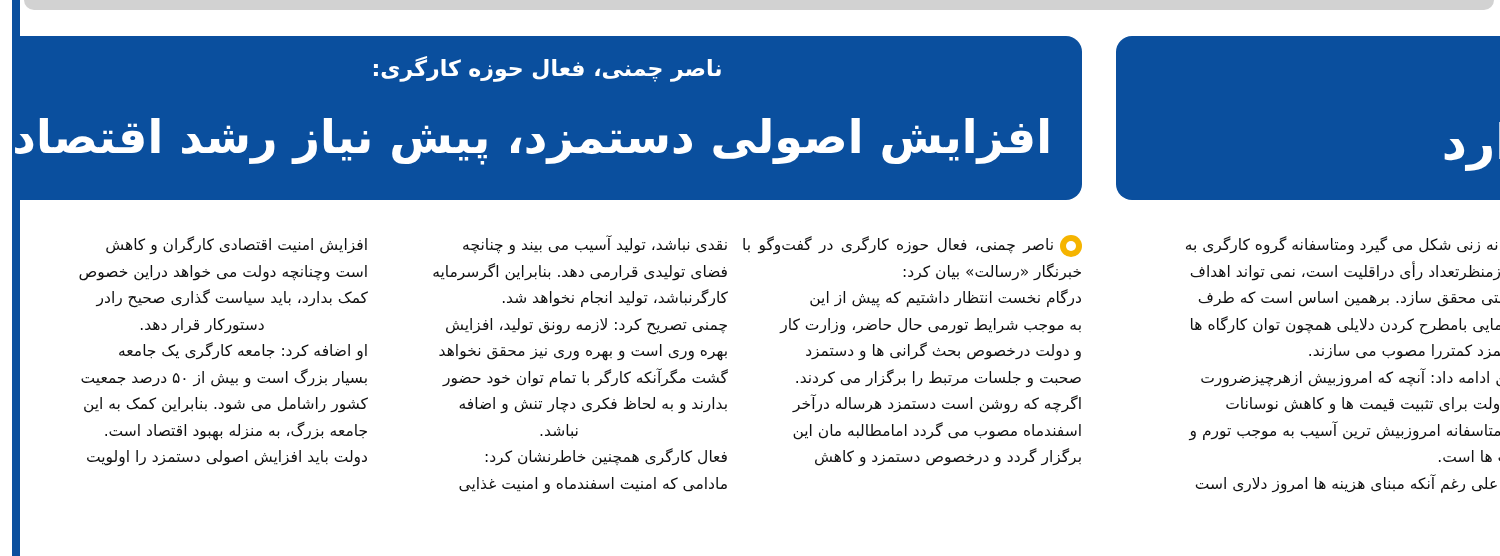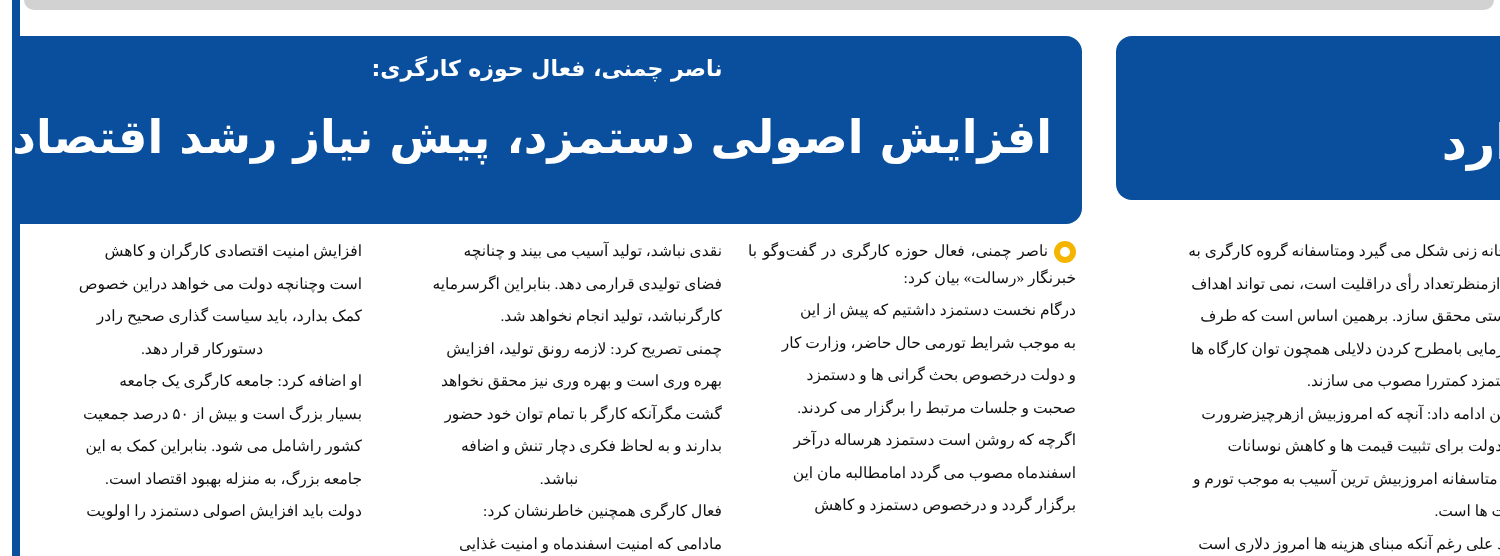--- a/index.html
+++ b/index.html
@@ -14,21 +14,21 @@
   }
   .top-strip {
     position: absolute; left: 24px; top: 0; width: 1470px; height: 10px;
     background: #d2d2d2; border-radius: 0 0 14px 14px;
   }
   .header-box {
     position: absolute; background: #0a4f9e; color: #fff;
     box-sizing: border-box; overflow: hidden;
   }
   .header-main {
-    left: 12px; top: 36px; width: 1070px; height: 188px;
+    left: 12px; top: 36px; width: 1070px; height: 164px;
     border-radius: 0 16px 16px 0;
   }
   .header-right {
     left: 1116px; top: 36px; width: 400px; height: 164px;
     border-radius: 16px 0 0 16px;
   }
   .kicker {
     position: absolute; top: 20px; left: 0; right: 0; text-align: center;
     font-size: 22px; font-weight: bold; direction: rtl;
   }
@@ -40,21 +40,21 @@
   .headline-right {
     position: absolute; top: 78px; right: 4px;
     font-size: 49px; font-weight: bold; direction: rtl;
     white-space: nowrap;
   }
   .col {
     position: absolute; top: 232px; height: 330px; overflow: hidden;
     direction: rtl; text-align: justify; text-align-last: right;
     font-size: 15.5px; line-height: 26.5px; color: #111;
   }
-  .col p { margin: 6px; font-family: Liberation Serif, serif; }
+  .col p { margin: 0; }
   .col1 { left: 36px; width: 332px; }
   .col2 { left: 390px; width: 338px; }
   .col3 { left: 742px; width: 340px; }
   .col4 { left: 1106px; width: 420px; text-align-last: right; }
   .col4 p { white-space: nowrap; }
   .logo-icon {
     display: inline-block; width: 22px; height: 22px; border-radius: 50%;
     background: #f5b400; vertical-align: middle; margin-left: 6px; position: relative;
   }
   .logo-icon::after {
@@ -73,21 +73,21 @@
   <div class="kicker">ناصر چمنی، فعال حوزه کارگری:</div>
   <div class="headline">افزایش اصولی دستمزد، پیش نیاز رشد اقتصادی است</div>
 </div>
 
 <div class="header-box header-right">
   <div class="headline-right">ارد</div>
 </div>
 
 <div class="col col3">
   <p><span class="logo-icon"></span><span>ناصر چمنی، فعال حوزه کارگری در گفت‌وگو با خبرنگار «رسالت» بیان کرد:</span></p>
-  <p>درگام نخست دستمزد داشتیم که پیش از این</p>
+  <p>درگام نخست انتظار داشتیم که پیش از این</p>
   <p>به موجب شرایط تورمی حال حاضر، وزارت کار</p>
   <p>و دولت درخصوص بحث گرانی ها و دستمزد</p>
   <p>صحبت و جلسات مرتبط را برگزار می کردند.</p>
   <p>اگرچه که روشن است دستمزد هرساله درآخر</p>
   <p>اسفندماه مصوب می گردد امامطالبه مان این</p>
   <p>برگزار گردد و درخصوص دستمزد و کاهش</p>
 </div>
 
 <div class="col col2">
   <p>نقدی نباشد، تولید آسیب می بیند و چنانچه</p>

